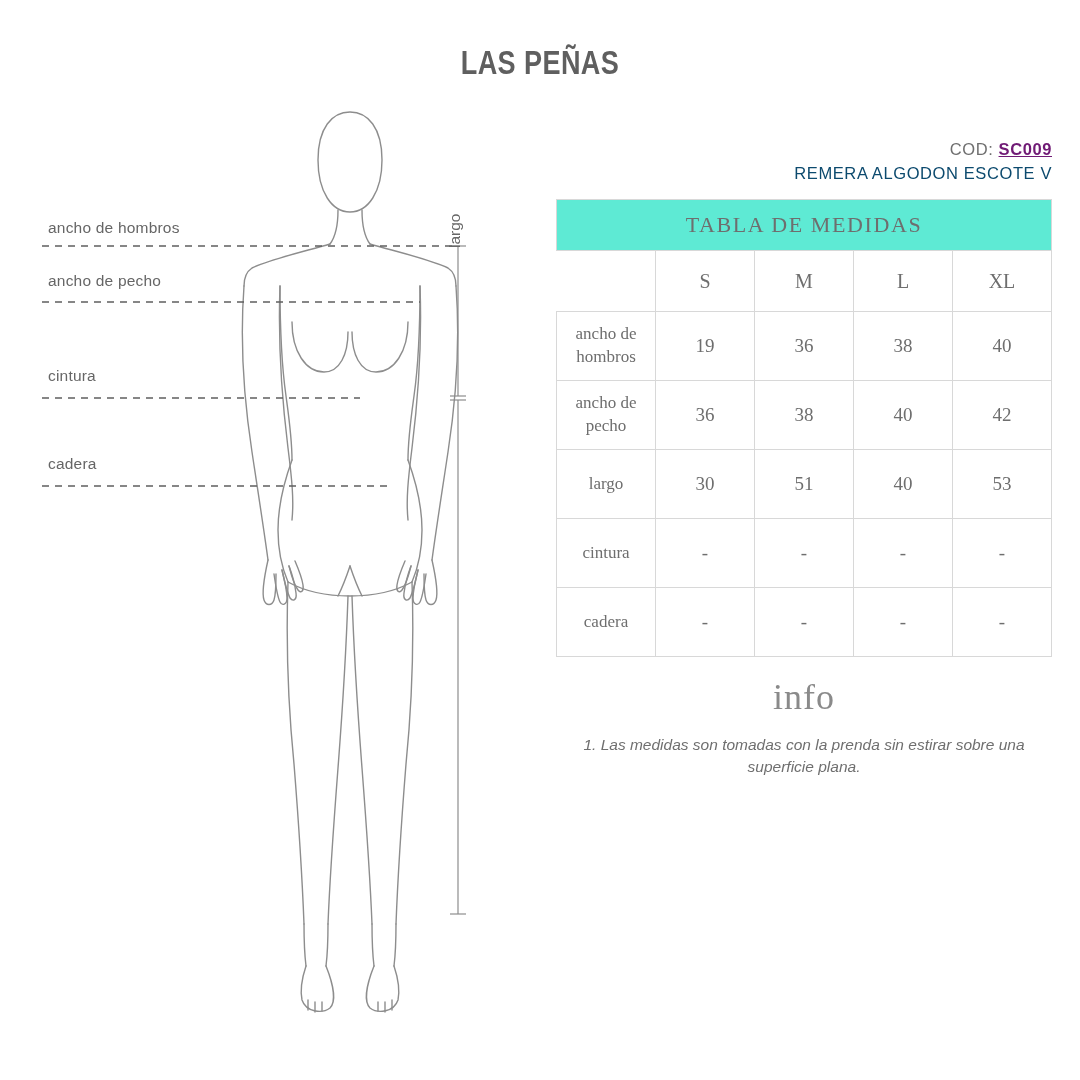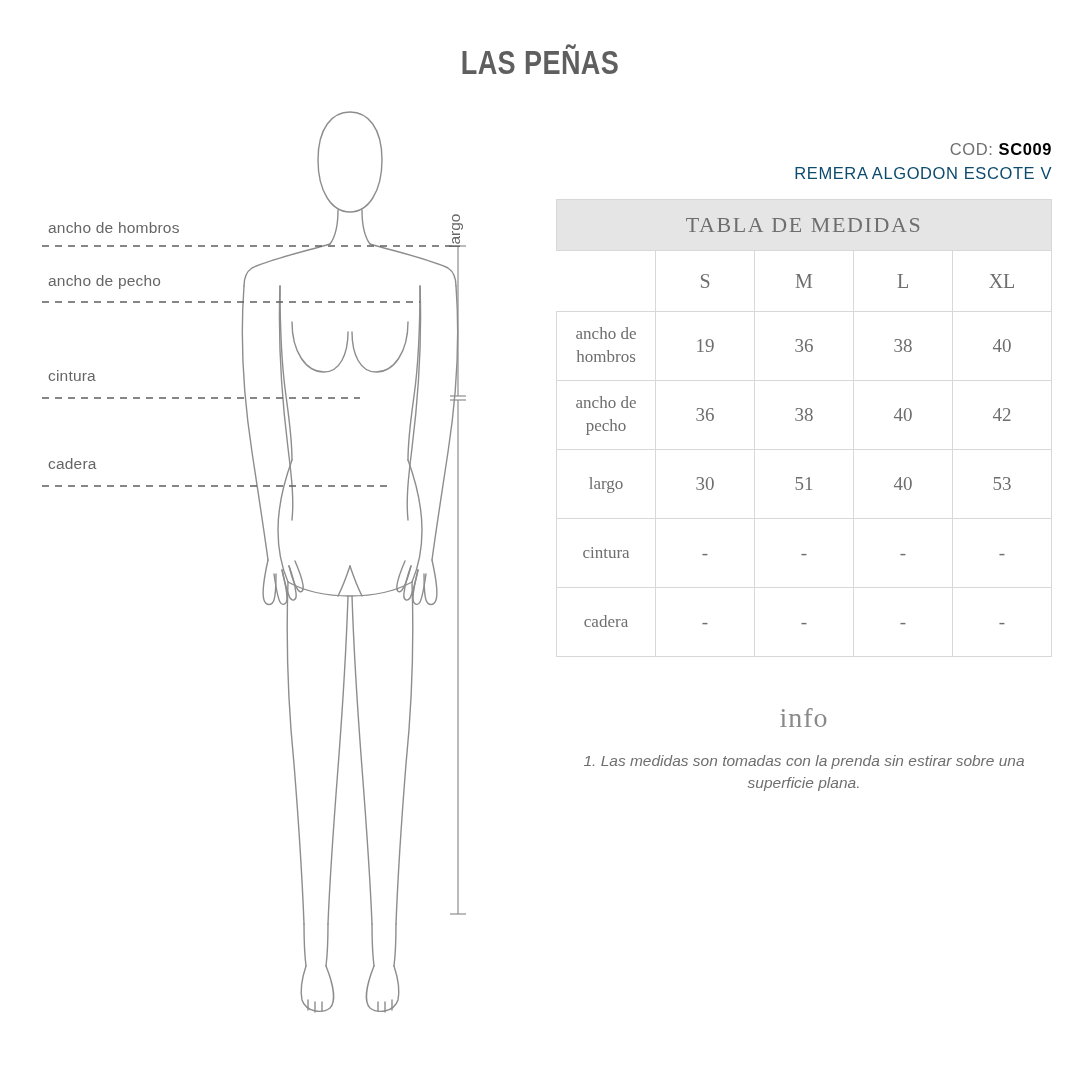--- a/index.html
+++ b/index.html
@@ -71,21 +71,21 @@
     top: 140px;
     width: 496px;
   }
   .cod-line {
     text-align: right;
     font-size: 16.5px;
     color: #6f6f6f;
     letter-spacing: 0.6px;
     margin-bottom: 5px;
   }
-  .cod-line .cod-val { font-weight: bold; color: #000000; }
+  .cod-line .cod-val { font-weight: bold; color: #701a75; text-decoration: underline; }
   .subtitle {
     text-align: right;
     font-size: 16.5px;
     color: #0c4a6e;
     letter-spacing: 0.6px;
     margin-bottom: 16px;
   }
 
   
   table.size-table {
@@ -94,21 +94,21 @@
     table-layout: fixed;
   }
   table.size-table th, table.size-table td {
     border: 1px solid #d8d8d8;
     text-align: center;
     vertical-align: middle;
     color: #6e6e6e;
     font-family: "Liberation Serif", serif;
   }
   .tbl-caption {
-    background: #e5e5e5;
+    background: #5eead4;
     color: #ffffff;
     font-family: "Liberation Serif", serif;
     font-size: 22px;
     letter-spacing: 1.6px;
     height: 48px;
     border: 1px solid #d8d8d8;
     font-weight: normal;
   }
   .size-head th {
     height: 58px;
@@ -123,24 +123,24 @@
     color: #6e6e6e;
     width: 126px;
   }
   .cell-val {
     font-size: 19px;
     height: 66px;
   }
 
   
   .info-title {
-    margin-top: 45px;
+    margin-top: 19px;
     text-align: center;
     font-family: "Liberation Serif", serif;
-    font-size: 28px;
+    font-size: 36px;
     color: #8a8a8a;
     letter-spacing: 1px;
   }
   .info-list {
     margin-top: 16px;
     text-align: center;
   }
   .info-item {
     font-size: 15.5px;
     color: #6f6f6f;

